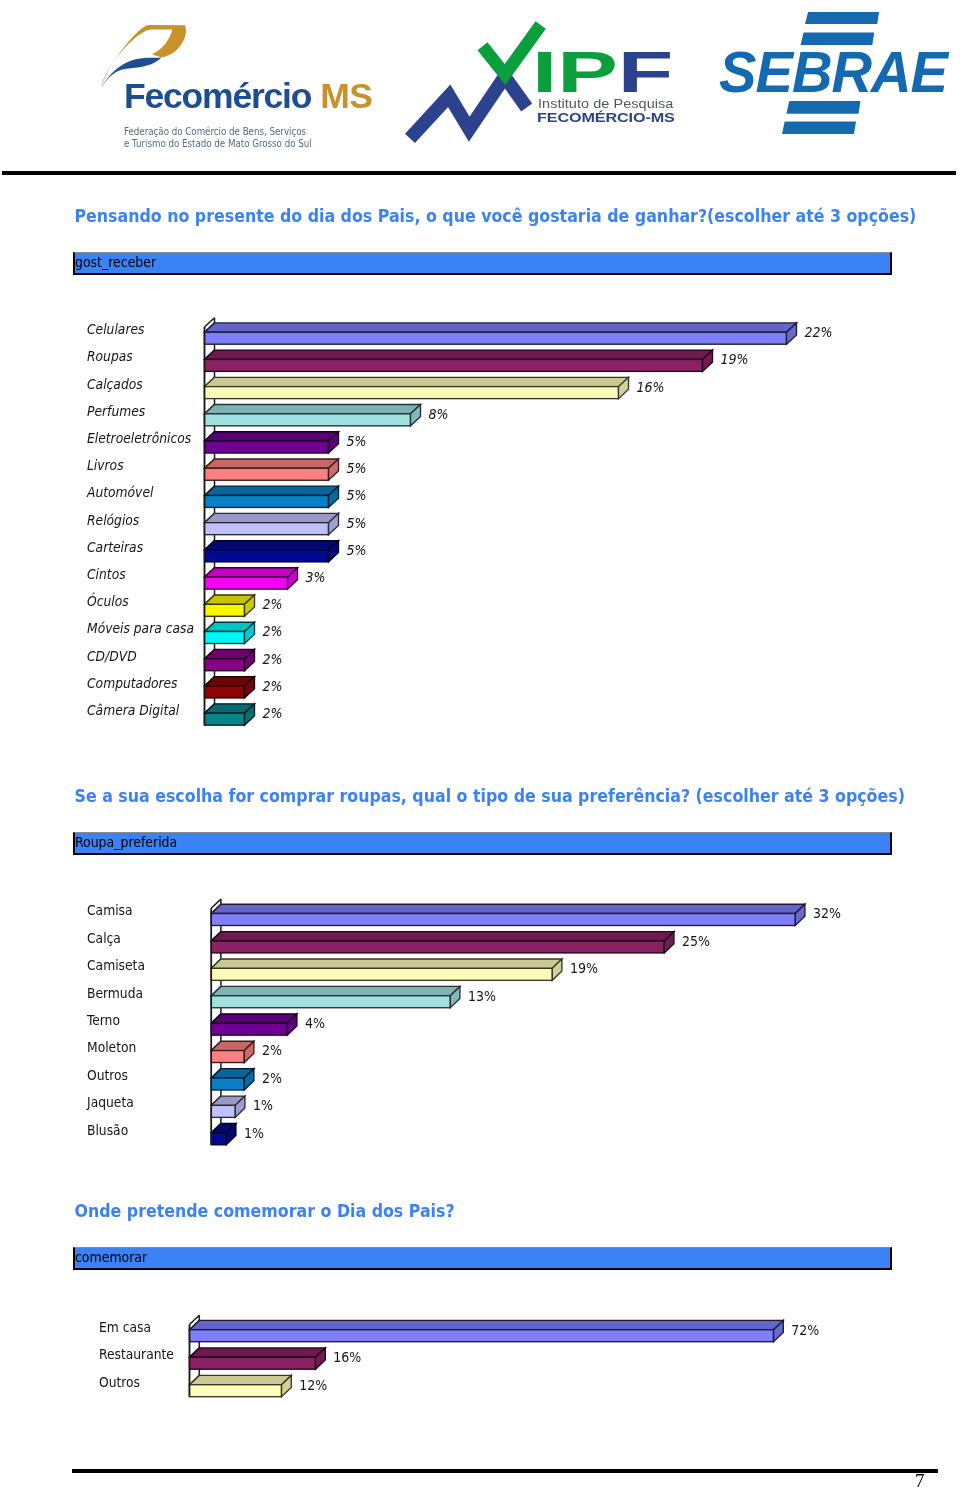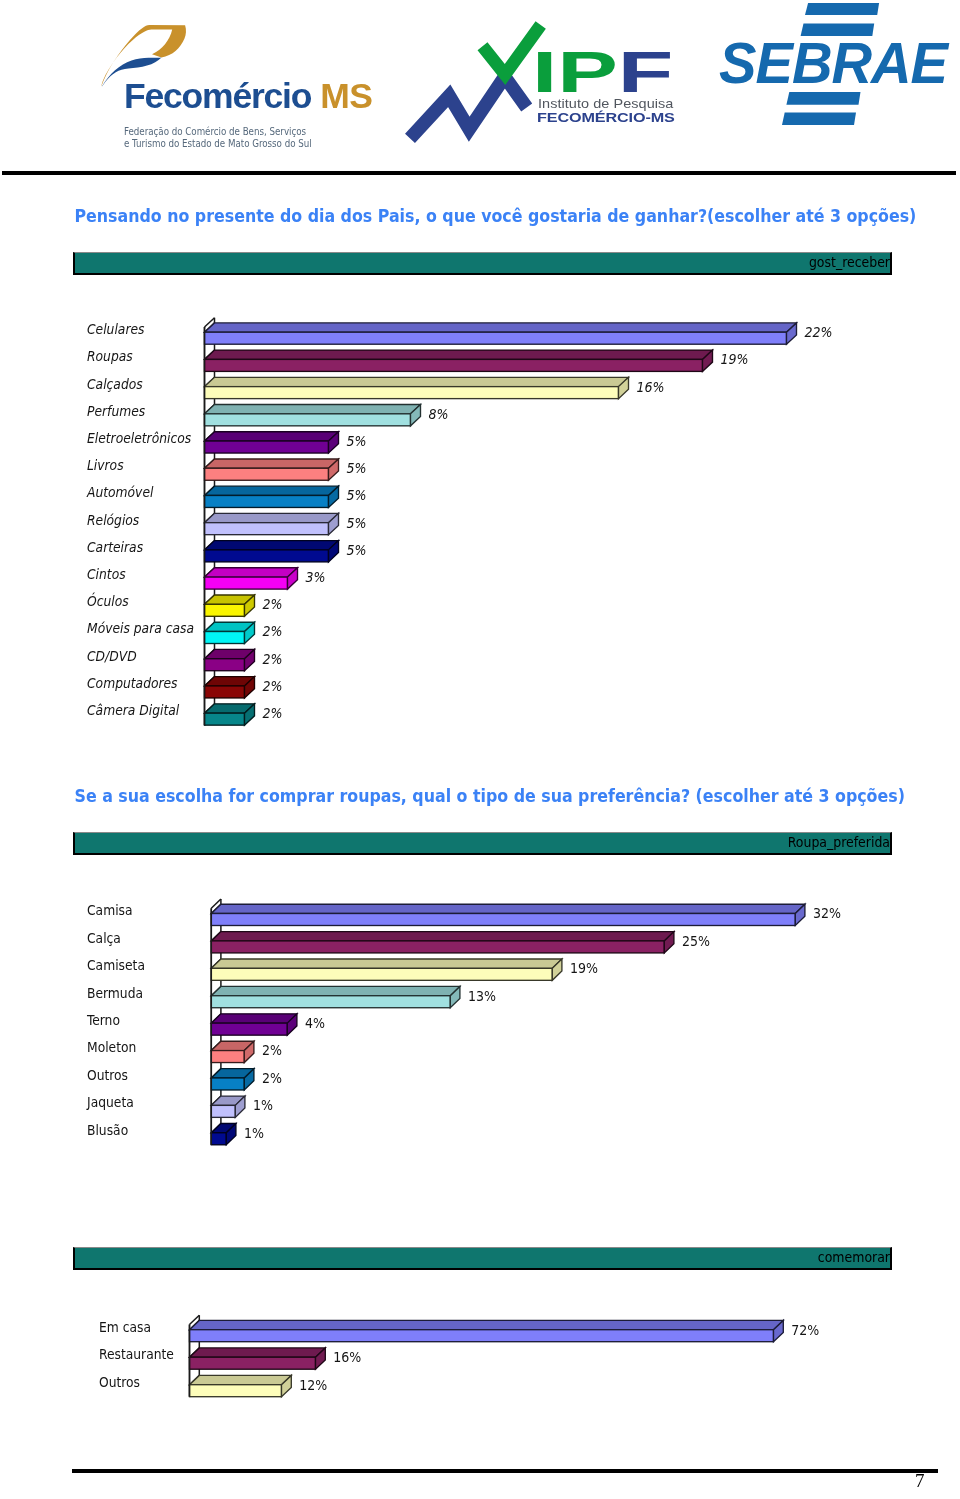--- a/index.html
+++ b/index.html
@@ -24,31 +24,31 @@
       font-weight:bold;letter-spacing:0px;white-space:nowrap;line-height:1;
       transform:scaleX(1.58);transform-origin:0 0;}
   .ipf-green{color:#0a9e3c;}
   .ipf-blue{color:#2c428d;}
   .ipf-sub1{position:absolute;left:134px;top:76px;font-family:"Liberation Sans",sans-serif;font-size:13.4px;
       color:#51565e;white-space:nowrap;line-height:1;letter-spacing:0.05px;
       transform:scaleX(1.08);transform-origin:0 0;}
   .ipf-sub2{position:absolute;left:133px;top:90px;font-family:"Liberation Sans",sans-serif;font-size:13.6px;
       font-weight:bold;color:#2c428d;white-space:nowrap;line-height:1;letter-spacing:-0.1px;
       transform:scaleX(1.19);transform-origin:0 0;}
-  #logo-sebrae{position:absolute;left:710px;top:0px;width:250px;height:130px;}
+  #logo-sebrae{position:absolute;left:710px;top:9px;width:250px;height:130px;}
   .sb-word{position:absolute;left:9px;top:35px;font-family:"Liberation Sans",sans-serif;font-weight:bold;
       font-style:italic;font-size:57px;letter-spacing:-1px;color:#1569ae;line-height:1;white-space:nowrap;
       transform:scaleX(0.985);transform-origin:0 0;}
   #header-rule{position:absolute;left:2px;top:170.5px;width:954px;height:4.3px;background:#000;}
 
   
   .heading{position:absolute;font-family:"DejaVu Sans",sans-serif;font-stretch:condensed;font-weight:bold;font-size:17.6px;color:#3b82f6;white-space:nowrap;line-height:1;}
-  .chart-title-box{position:absolute;background:#0f766e;box-sizing:border-box;
+  .chart-title-box{position:absolute;background:#3b82f6;box-sizing:border-box;
       border-top:1px solid #8a8a8a;border-left:2px solid #000;border-right:2px solid #000;border-bottom:2px solid #000;
-      display:flex;align-items:center;justify-content:flex-end;}
+      display:flex;align-items:center;justify-content:flex-start;}
   .chart-title-box span{font-family:"DejaVu Sans",sans-serif;font-stretch:condensed;font-size:13.9px;color:#000;line-height:1;}
 
   
   .chart{position:absolute;}
   .chart svg{display:block;}
   .catlabel{font-family:"DejaVu Sans",sans-serif;font-stretch:condensed;font-size:13.7px;fill:#151515;}
   .vallabel{font-family:"DejaVu Sans",sans-serif;font-stretch:condensed;font-size:14px;fill:#151515;}
 
   
   #footer-rule{position:absolute;left:71.5px;top:1468.5px;width:866px;height:4.5px;background:#000;}
@@ -342,20 +342,21 @@
           <polygon points="211.3,262.78000000000003 220.9,253.48000000000002 235.9,253.48000000000002 226.3,262.78000000000003" fill="#000872" stroke="#000220" stroke-width="1.35" stroke-linejoin="miter"></polygon>
           <rect x="211.3" y="262.78000000000003" width="15" height="12" fill="#000a90" stroke="#000220" stroke-width="1.35"></rect>
           <polygon points="226.3,262.78000000000003 235.9,253.48000000000002 235.9,265.48 226.3,274.78000000000003" fill="#000877" stroke="#000220" stroke-width="1.35" stroke-linejoin="miter"></polygon>
         </g>
         <text x="87" y="264.68" class="catlabel">Blusão</text>
         <text x="243.9" y="267.68" class="vallabel">1%</text>
         <line x1="211.3" y1="38.300000000000004" x2="211.3" y2="274.78000000000003" stroke="#1a1a1a" stroke-width="1.5"></line>
       </svg>
     </div>
 
+  <div class="heading" style="left:74.5px;top:1202.5px;">Onde pretende comemorar o Dia dos Pais?</div>
   <div class="chart-title-box" style="left:73px;top:1247px;width:819px;height:23px;">
     <span>comemorar</span>
   </div>
   <div class="chart" id="chart-3" style="left:12px;top:1290px;width:960px;height:130px;">
       <svg width="960" height="130" viewBox="0 0 960 130">
         <g>
           <line x1="187.3" y1="25.2" x2="187.3" y2="97.4" stroke="#1a1a1a" stroke-width="1.5"></line>
           <line x1="177.5" y1="34.5" x2="177.5" y2="106.7" stroke="#1a1a1a" stroke-width="1.5"></line>
           <line x1="177.5" y1="34.5" x2="187.3" y2="25.2" stroke="#1a1a1a" stroke-width="1.5"></line>
           <line x1="177.5" y1="39.7" x2="187.3" y2="30.4" stroke="#1a1a1a" stroke-width="1.5"></line>

